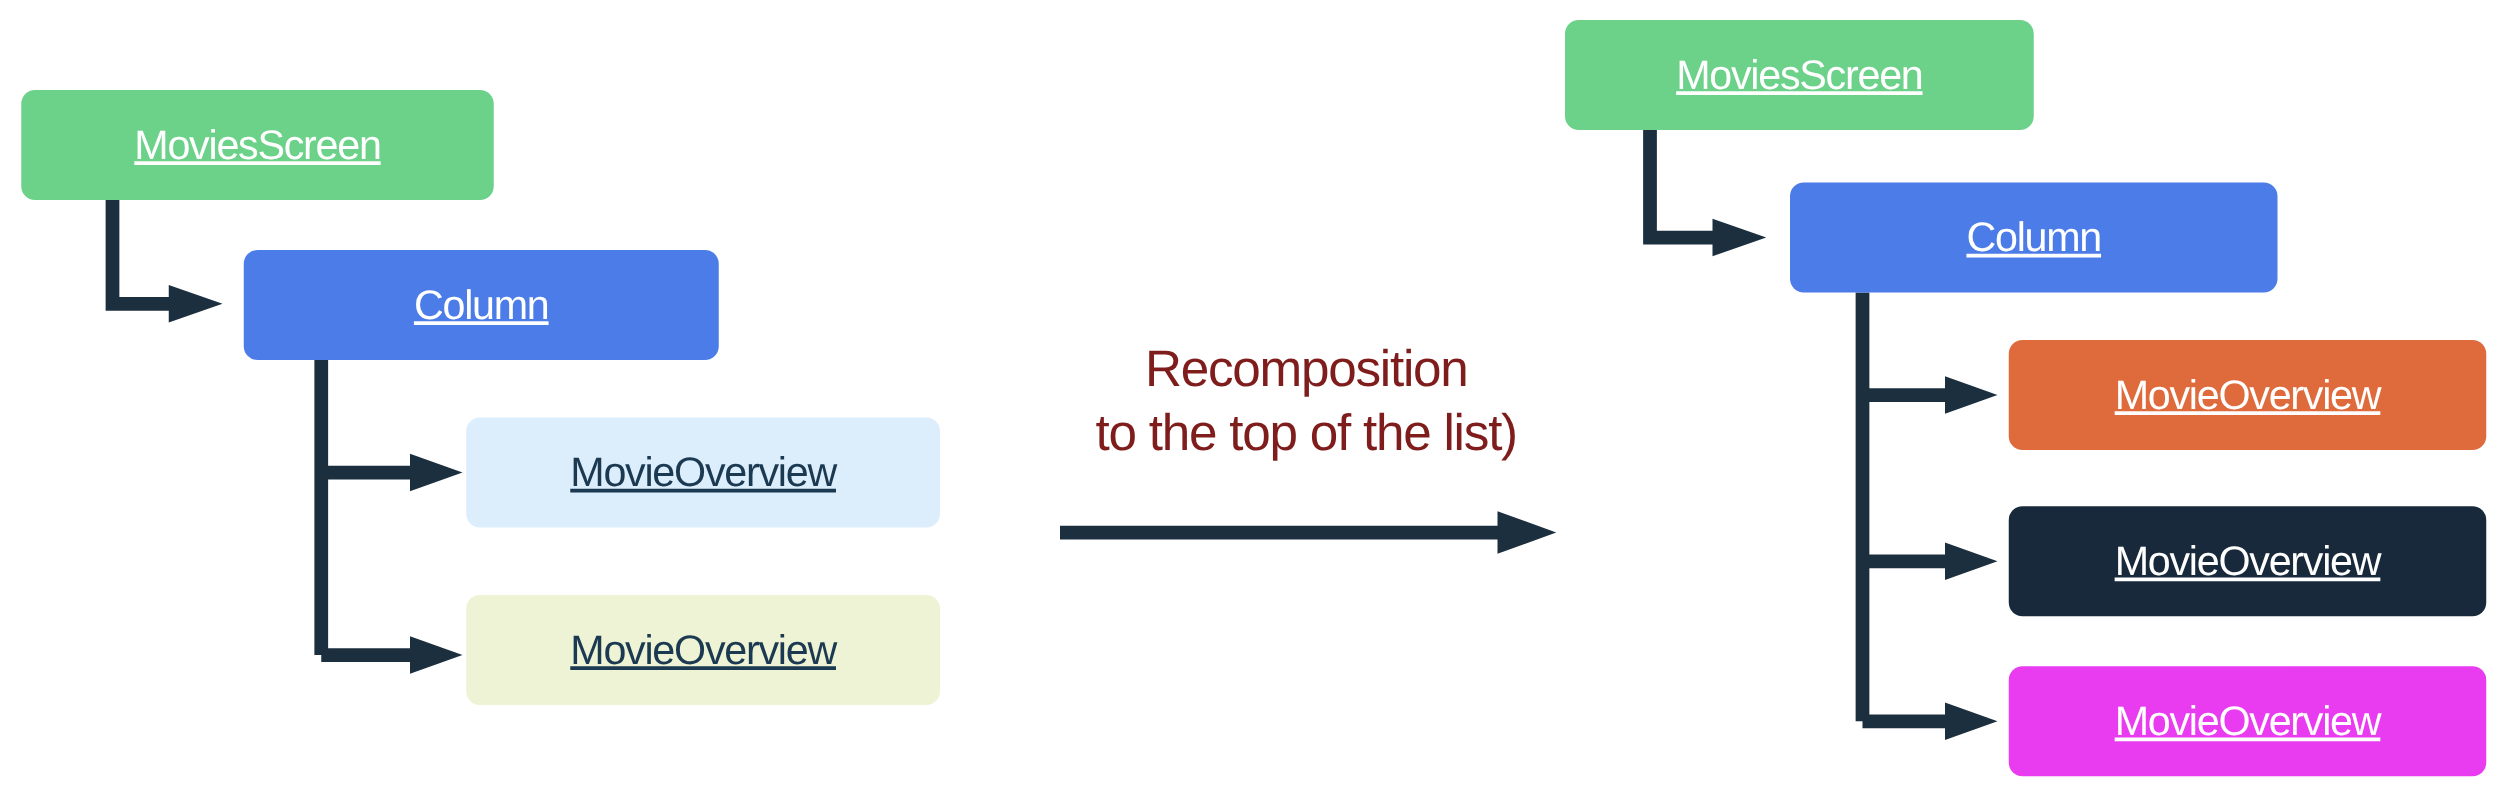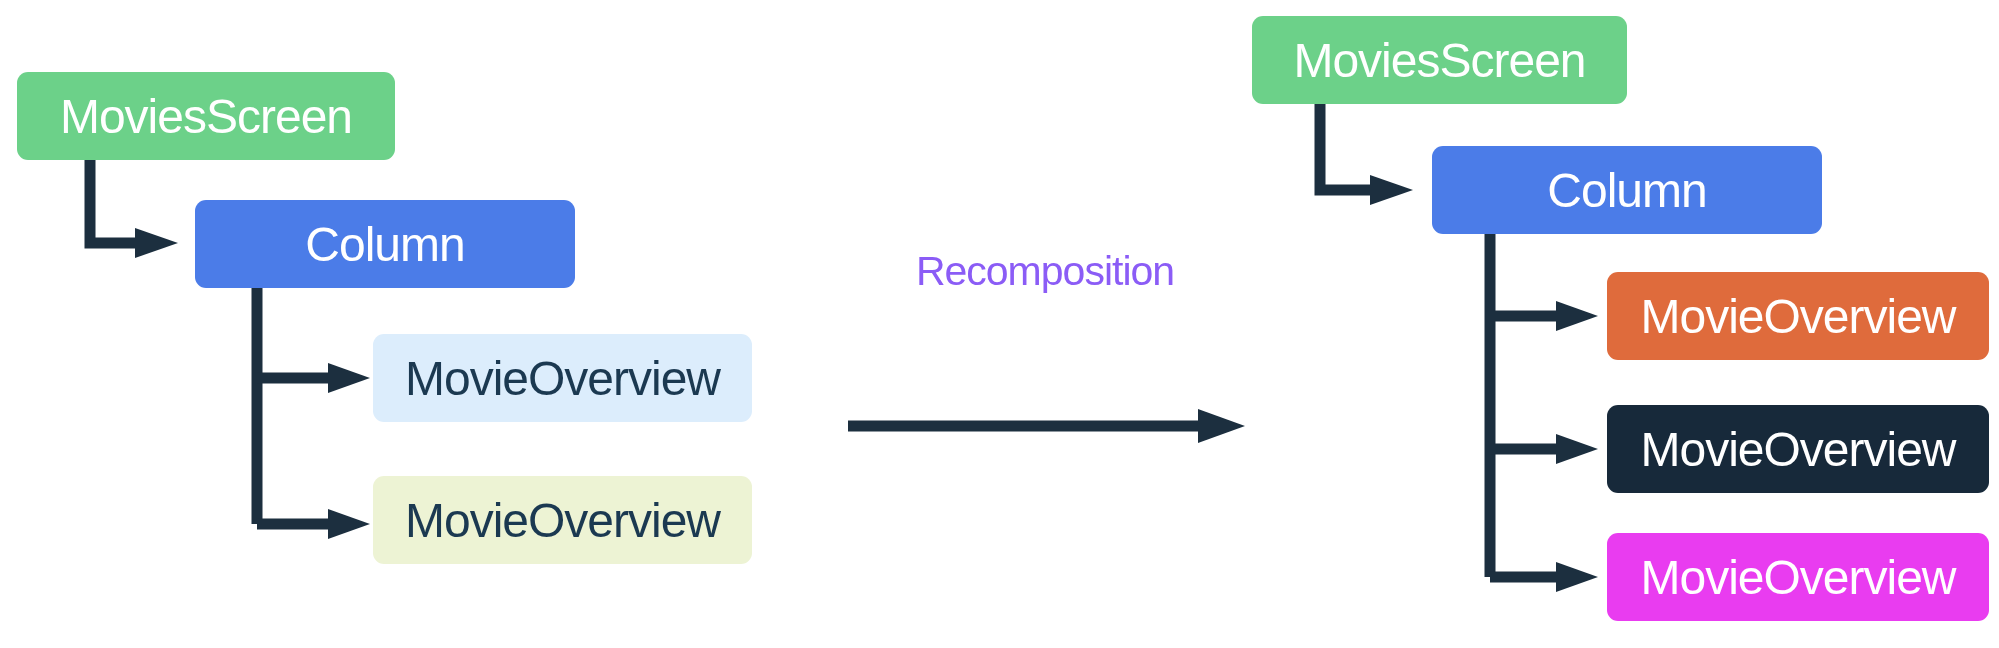--- a/index.html
+++ b/index.html
@@ -23,23 +23,24 @@
     height: 648px;
     pointer-events: none;
   }
   .node {
     position: absolute;
     height: 88px;
     border-radius: 11px;
     display: flex;
     align-items: center;
     justify-content: center;
-    font-size: 48px;
+    font-size: 33px;
     letter-spacing: -1px;
     white-space: nowrap;
+    text-decoration: underline;
   }
   
   .n-l-movies   { left: 17px;   top: 72px;  width: 378px; }
   .n-l-column   { left: 195px;  top: 200px; width: 380px; }
   .n-l-mo1      { left: 373px;  top: 334px; width: 379px; }
   .n-l-mo2      { left: 373px;  top: 476px; width: 379px; }
   
   .n-r-movies   { left: 1252px; top: 16px;  width: 375px; }
   .n-r-column   { left: 1432px; top: 146px; width: 390px; }
   .n-r-mo1      { left: 1607px; top: 272px; width: 382px; }
@@ -96,22 +97,23 @@
     <polygon points="1556,301 1598,316 1556,331" stroke="none" style="fill: rgb(28, 47, 63);"></polygon>
     <polygon points="1556,434 1598,449 1556,464" stroke="none" style="fill: rgb(28, 47, 63);"></polygon>
     <polygon points="1556,562 1598,577 1556,592" stroke="none" style="fill: rgb(28, 47, 63);"></polygon>
   </svg>
 
   <div class="node n-l-movies" style="background: rgb(108, 209, 137); color: rgb(255, 255, 255);">MoviesScreen</div>
   <div class="node n-l-column" style="background: rgb(75, 124, 232); color: rgb(255, 255, 255);">Column</div>
   <div class="node n-l-mo1" style="background: rgb(220, 237, 252); color: rgb(27, 57, 81);">MovieOverview</div>
   <div class="node n-l-mo2" style="background: rgb(237, 243, 212); color: rgb(27, 57, 81);">MovieOverview</div>
 
-  <div class="caption" style="color: #8b5cf6;">
+  <div class="caption" style="color: #7f1d1d; margin-top: 24px;">
     <div>Recomposition</div>
+    <div>to the top of the list)</div>
   </div>
 
   <div class="node n-r-movies" style="background: rgb(108, 209, 137); color: rgb(255, 255, 255);">MoviesScreen</div>
   <div class="node n-r-column" style="background: rgb(75, 124, 232); color: rgb(255, 255, 255);">Column</div>
   <div class="node n-r-mo1" style="background: rgb(223, 107, 60); color: rgb(255, 255, 255);">MovieOverview</div>
   <div class="node n-r-mo2" style="background: rgb(23, 41, 58); color: rgb(255, 255, 255);">MovieOverview</div>
   <div class="node n-r-mo3" style="background: rgb(233, 60, 240); color: rgb(255, 255, 255);">MovieOverview</div>
 
 </div>
 

